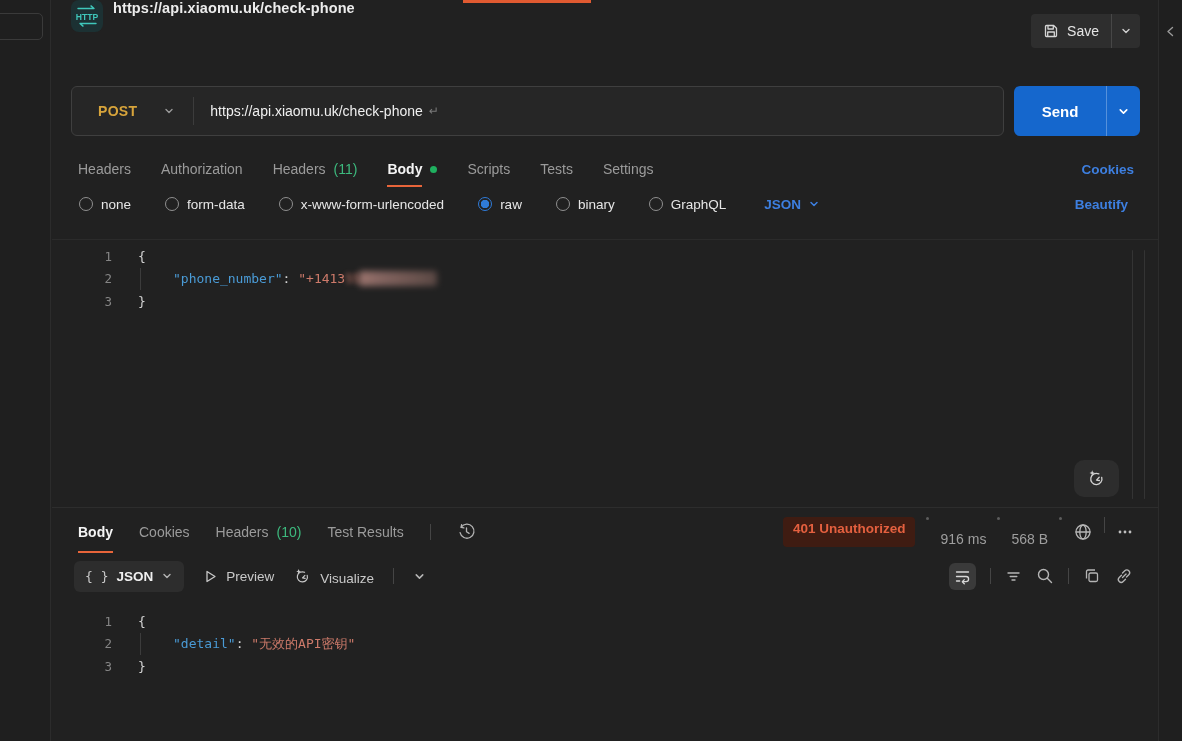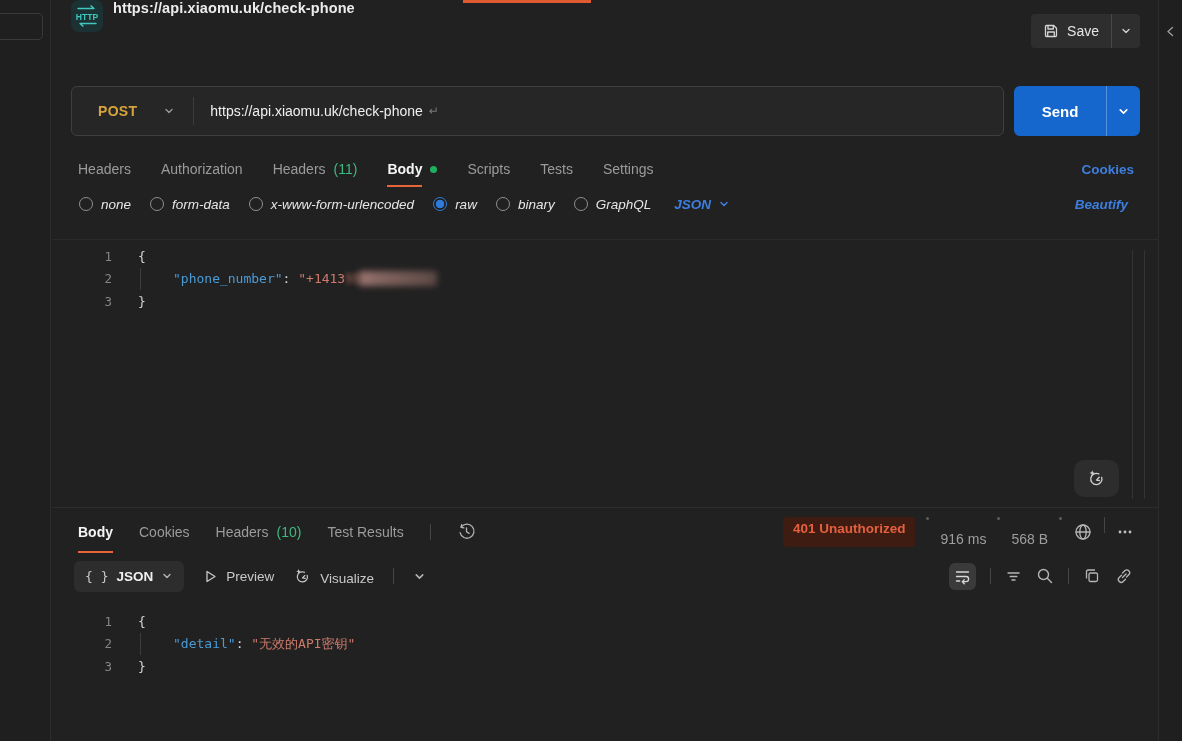--- a/index.html
+++ b/index.html
@@ -45,21 +45,21 @@
   .tab { position:relative; color:#9b9b9b; font-size:14px; padding:10px 0; cursor:pointer; white-space:nowrap; display:flex; align-items:center; gap:8px; }
   .tab .count { color:#3dba7e; }
   .tab.active { color:#f5f5f5; font-weight:600; }
   .tab.active::after { content:""; position:absolute; left:0; bottom:0; height:2px; background:#e8653a; width:100%; }
   .tab.active.has-dot::after { width:calc(100% - 15px); }
   .dot-green { width:7px; height:7px; border-radius:50%; background:#1fb05f; }
   .link-blue { color:#3d7fe0; font-weight:600; font-size:13.5px; cursor:pointer; }
   .req-tabs .link-blue { margin-left:auto; }
 
   
-  .mode-row { height:32px; display:flex; align-items:center; gap:19px; padding:0 30px 0 27px;font-style:italic; }
+  .mode-row { height:32px; display:flex; align-items:center; gap:34px; padding:0 30px 0 27px; }
   .mode { display:flex; align-items:center; gap:8px; cursor:pointer; }
   .radio { width:14px; height:14px; border-radius:50%; border:1.5px solid #8f8f8f; flex:none; }
   .mode.selected .radio { border-color:#2f7bd9; background:radial-gradient(circle, #2f7bd9 0 4px, #212121 4.5px); }
   .mode-label { color:#e6e6e6; font-size:13.5px; }
   .lang-dd { display:flex; align-items:center; gap:7px; margin-left:4px; cursor:pointer; }
   .lang-dd span { color:#3d7fe0; font-weight:700; font-size:13.5px; }
   .mode-row .link-blue { margin-left:auto; }
 
   
   .editor { position:relative; font-family:"DejaVu Sans Mono", monospace; font-size:13px; }

